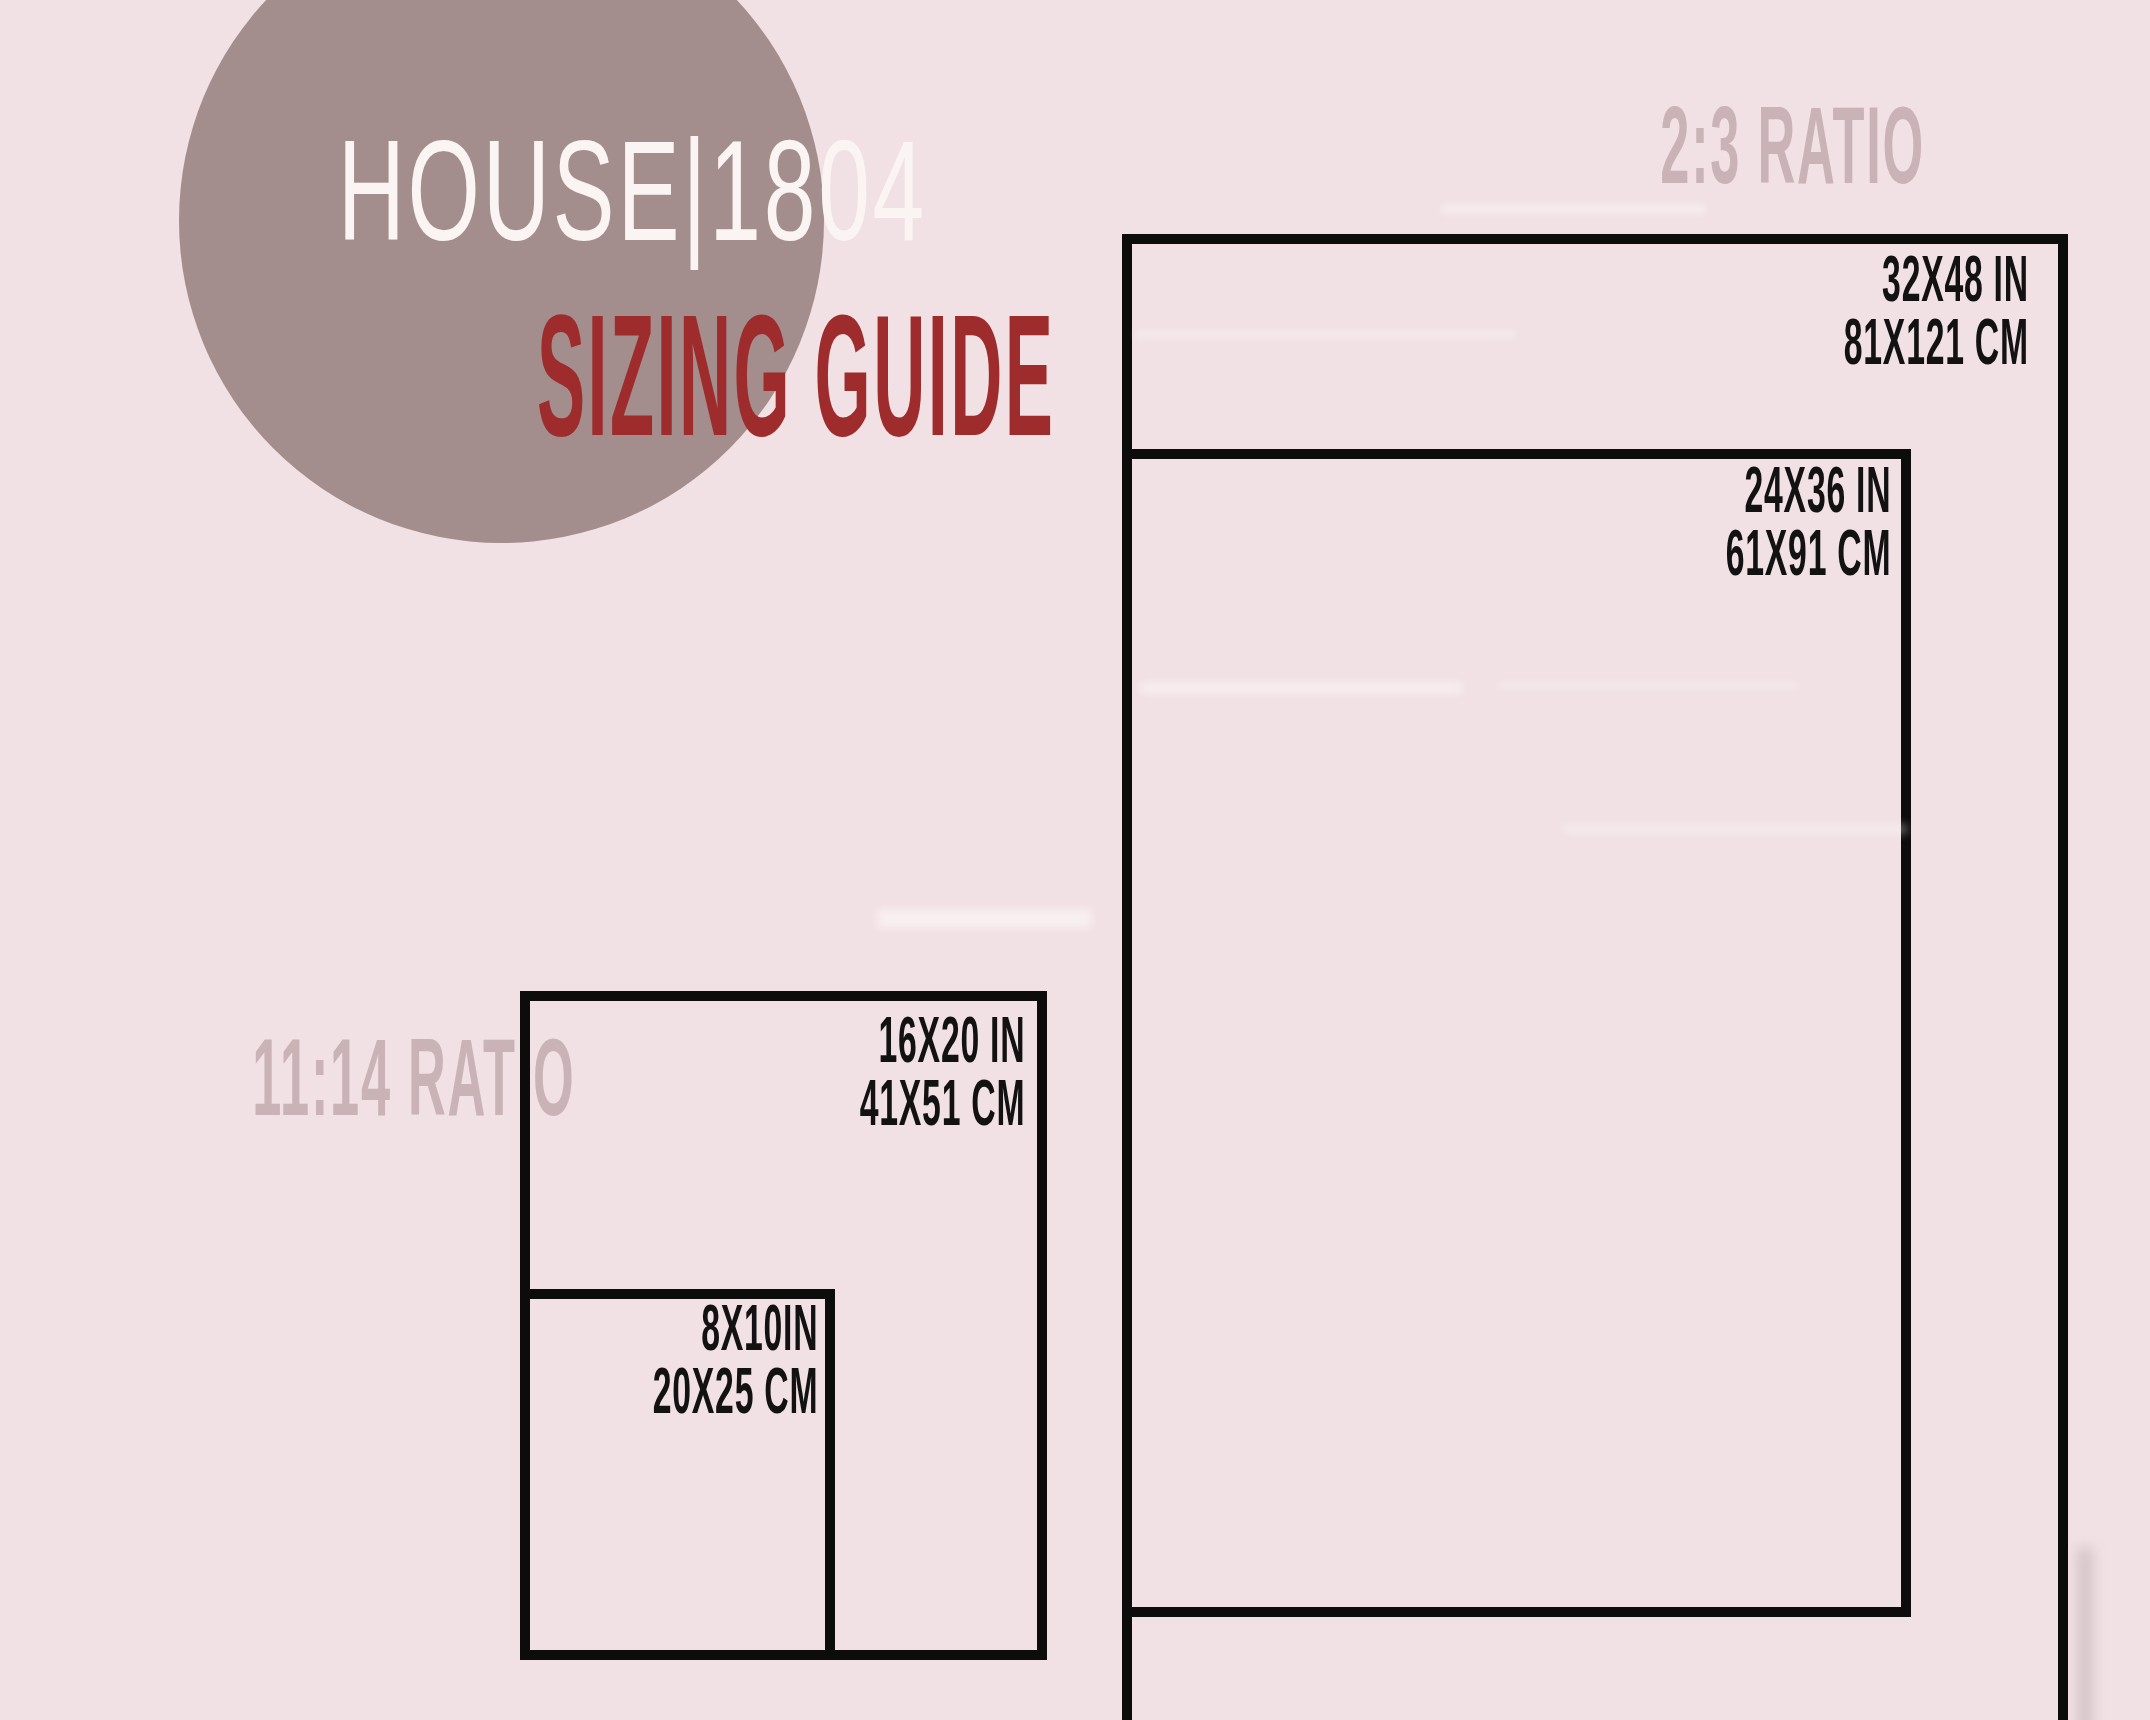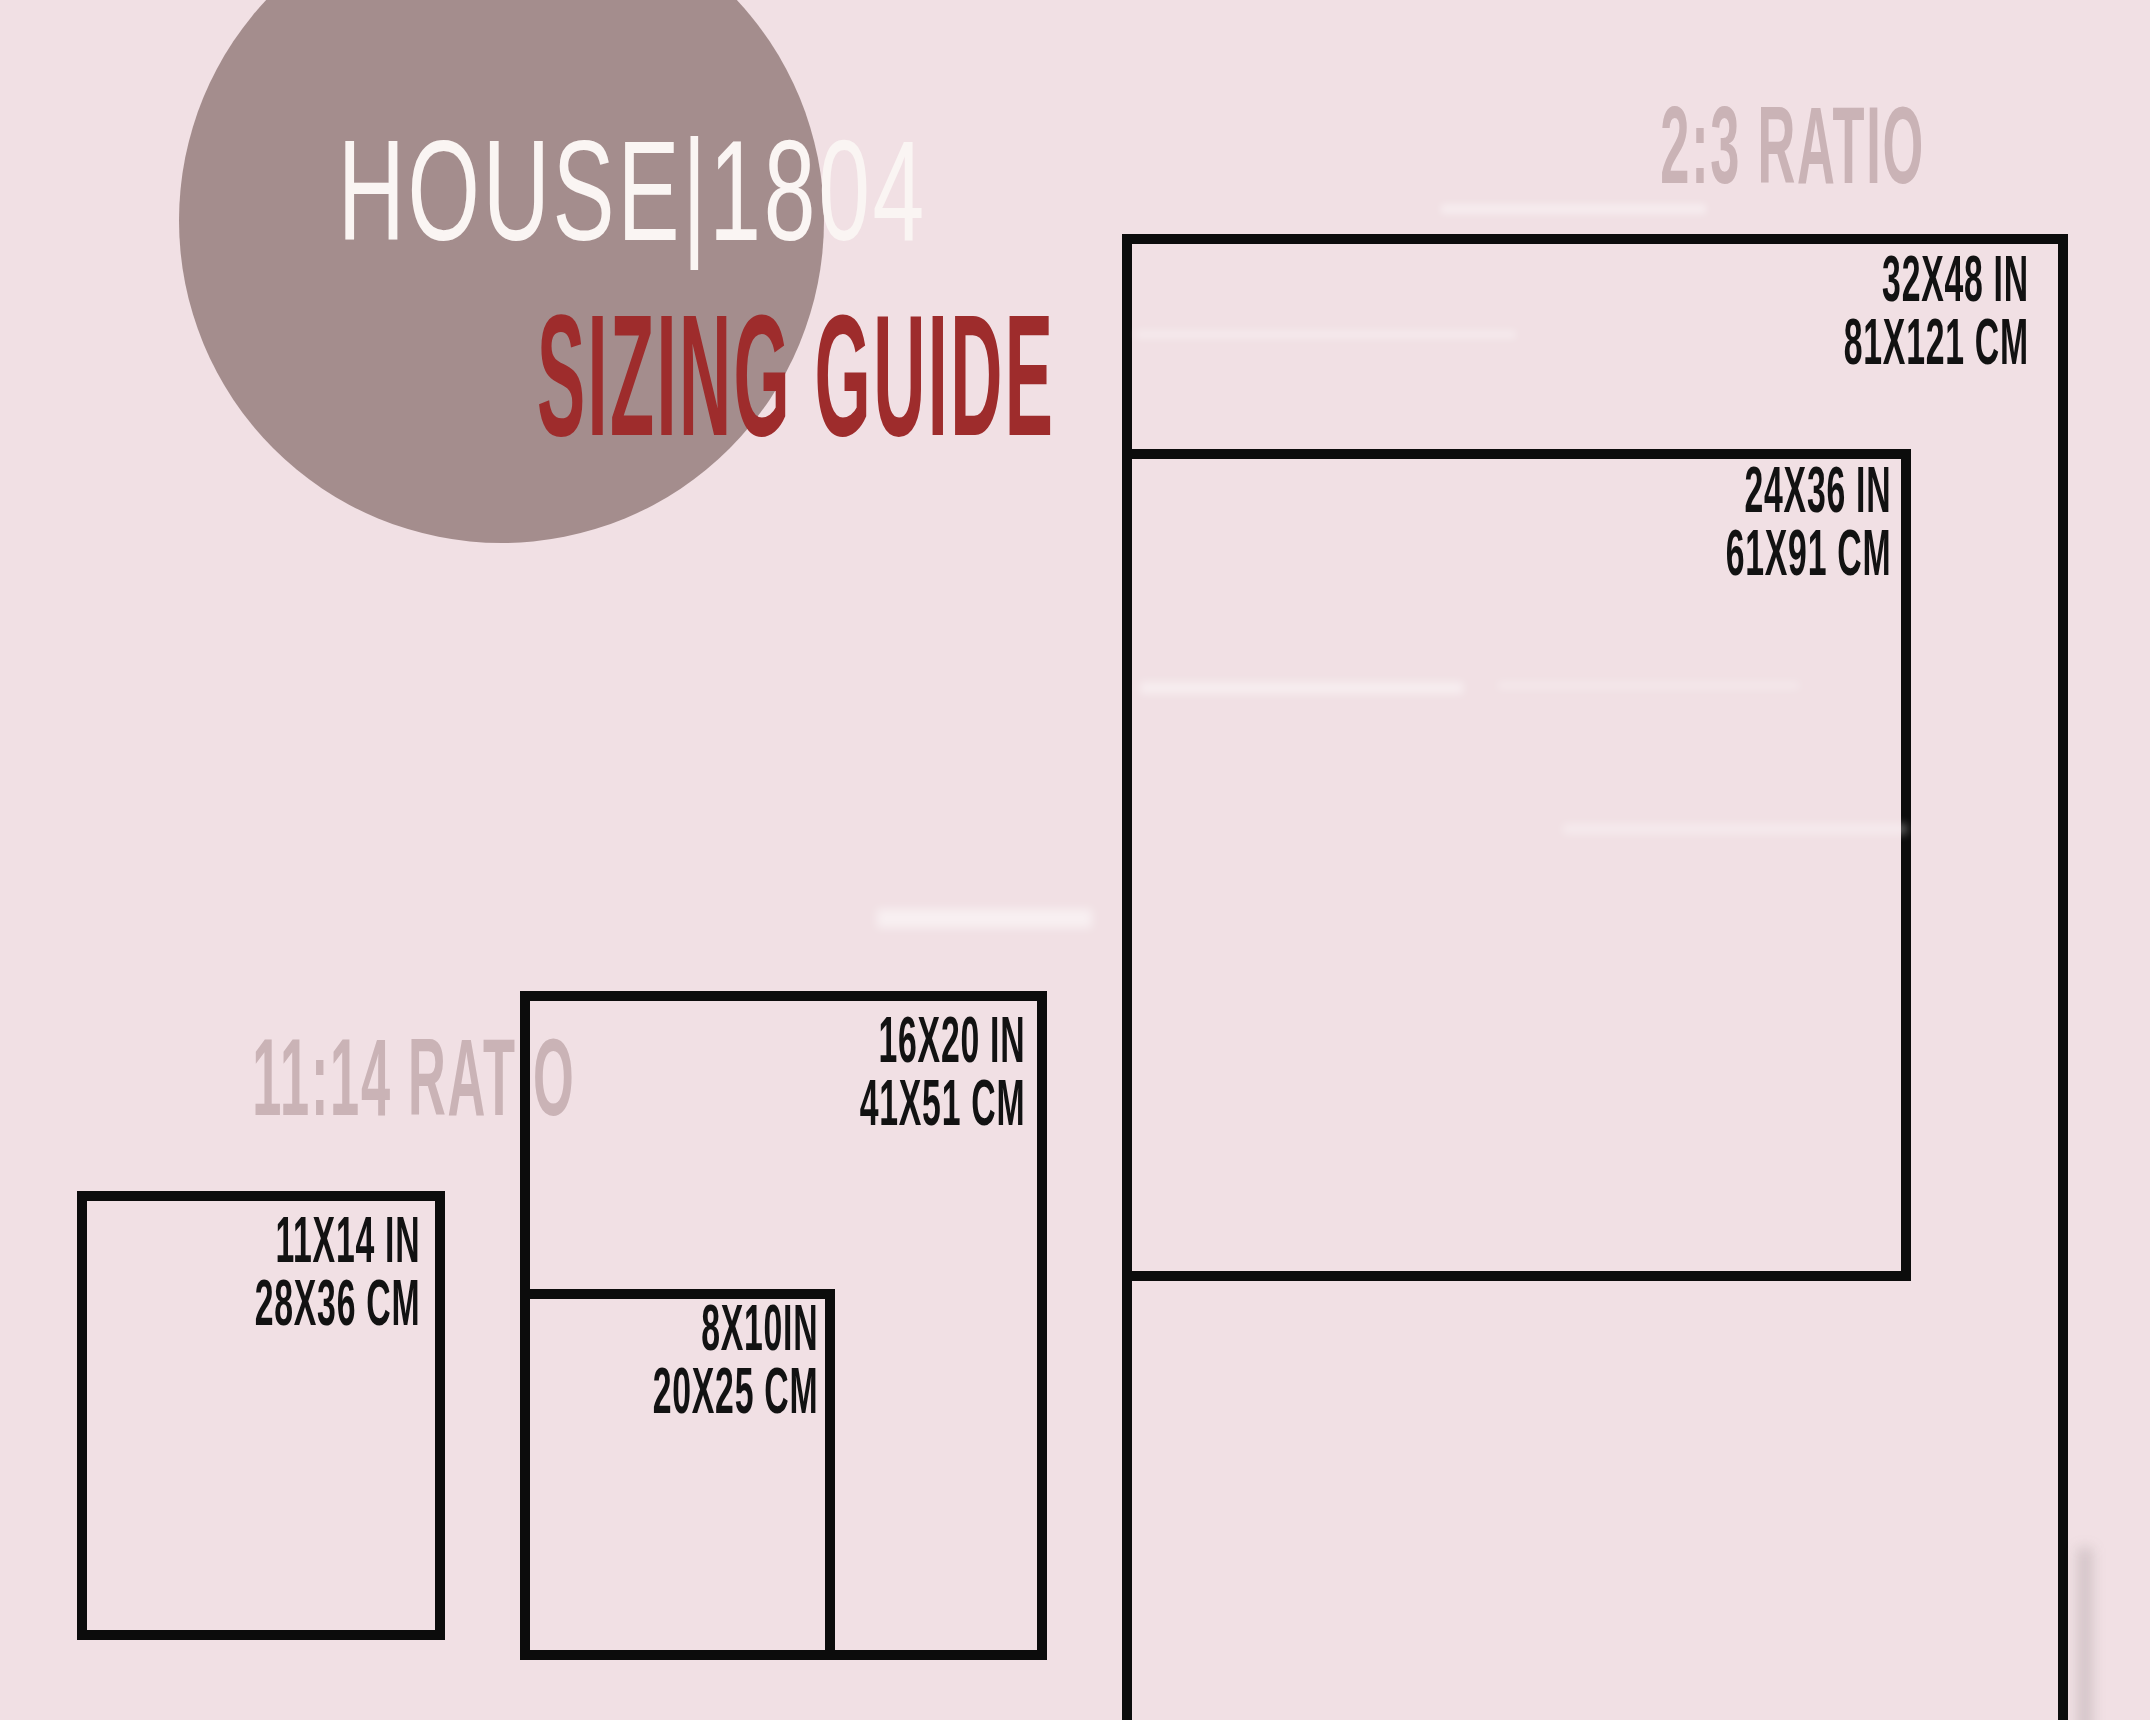--- a/index.html
+++ b/index.html
@@ -57,21 +57,21 @@
   .heading-11-14 { left: 77px;  top: 1014px; width: 368px; }
 
   
   .size-box {
     position: absolute;
     border: 10.8px solid var(--panel-outline, #0c0c0c);
     box-sizing: border-box;
     background: transparent;
   }
   .box-32x48 { left: 1122px; top: 234px;  width: 946px; height: 1622px; }
-  .box-24x36 { left: 1122px; top: 449px;  width: 789px; height: 832px; }
+  .box-24x36 { left: 1122px; top: 449px;  width: 789px; height: 1168px; }
   .box-16x20 { left: 520px;  top: 991px; width: 527px;  height: 669px; }
   .box-8x10  { left: 520px;  top: 1289px; width: 315px;  height: 371px; }
   .box-11x14 { left: 77px;  top: 1191px; width: 368px;  height: 449px; }
 
   
   .size-label {
     position: absolute;
     text-align: right; white-space: nowrap;
     transform: scaleX(0.52); transform-origin: right top;
     font-size: 65px; font-weight: 700; letter-spacing: 1.4px;
@@ -133,26 +133,20 @@
       <div>41X51 CM</div>
     </div>
   </div>
   <div class="size-box box-8x10">
     <div class="size-label label-8x10">
       <div>8X10IN</div>
       <div>20X25 CM</div>
     </div>
   </div>
 
-  <div class="size-box box-11x14">
-    <div class="size-label label-11x14">
-      <div>11X14 IN</div>
-      <div>28X36 CM</div>
-    </div>
-  </div>
 
   <div class="artifact smudge-a"></div>
   <div class="artifact smudge-a2"></div>
   <div class="artifact smudge-b"></div>
   <div class="artifact smudge-c"></div>
   <div class="artifact smudge-d"></div>
   <div class="artifact smudge-e"></div>
   <div class="artifact smudge-f"></div>
 
 </div>

